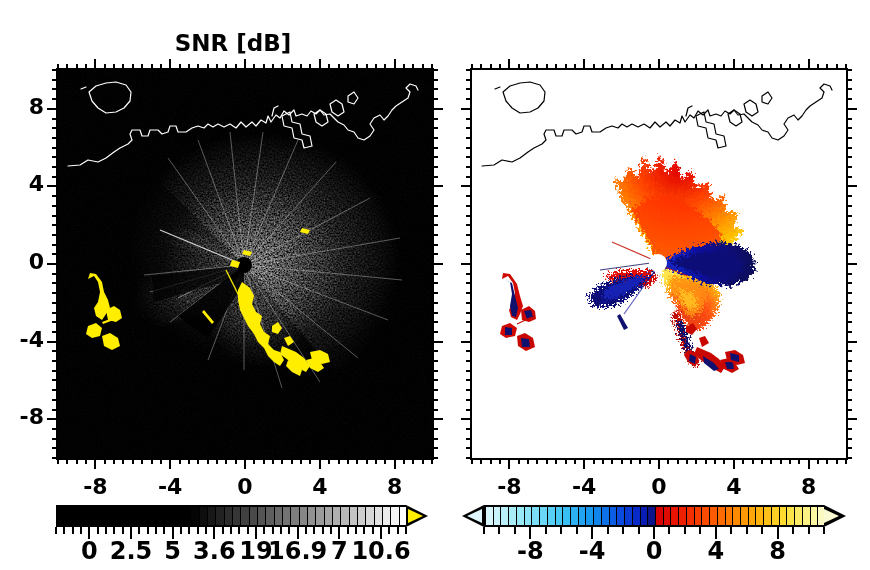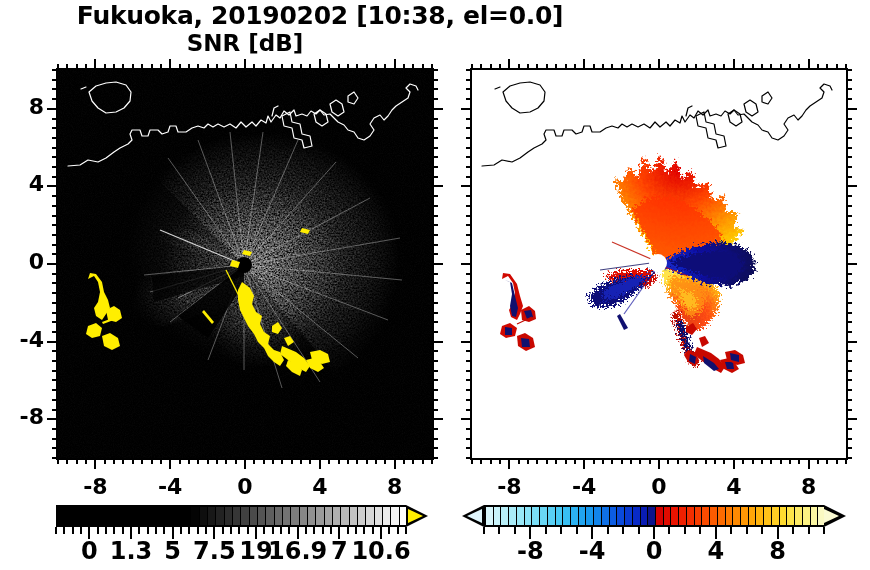--- a/index.html
+++ b/index.html
@@ -13,21 +13,21 @@
   
   #main-title{
     position:absolute;left:0;top:1px;width:640px;text-align:center;
     font-size:25px;font-weight:bold;color:#000;letter-spacing:-0.3px;
     white-space:nowrap;
   }
   .panel-title{
     position:absolute;top:30px;text-align:center;
     font-size:23px;font-weight:bold;color:#000;white-space:nowrap;
   }
-  #title-left{left:56px;width:378px;}
+  #title-left{left:44px;width:378px;}
   #title-right{left:470px;width:378px;}
 
   
   .panel{position:absolute;top:68px;width:378px;height:392px;box-sizing:border-box;
          border:2px solid #000;overflow:hidden;}
   #panel-left{left:56px;background:#000000;}
   #panel-right{left:470px;background:#ffffff;}
   .panel-inner{position:absolute;left:0;top:0;width:100%;height:100%;overflow:hidden;}
   .tk{position:absolute;background:#000;}
 
@@ -47,21 +47,20 @@
   .cblab{position:absolute;font-size:24px;font-weight:bold;color:#000;
          text-align:center;white-space:nowrap;}
 
   svg{display:block;}
 </style>
 </head>
 <body>
 
 <div class="fig">
 
-  <div id="main-title">Fukuoka, 20190202 [10:38, el=0.0]</div>
   <div class="panel-title" id="title-left">SNR [dB]</div>
 
   <div class="panel" id="panel-left">
     <div class="panel-inner">
       <svg width="374" height="388" viewBox="0 0 374 388">
         <defs>
           <radialGradient id="snrGlow" cx="50%" cy="50%" r="50%">
             <stop offset="0%" stop-color="#ffffff" stop-opacity="0.95"></stop>
             <stop offset="18%" stop-color="#d8d8d8" stop-opacity="0.80"></stop>
             <stop offset="45%" stop-color="#888888" stop-opacity="0.52"></stop>
@@ -837,23 +836,23 @@
         <div class="cbtk" style="left: 308.091px; height: 7px;"></div>
         <div class="cbtk" style="left: 323.545px; height: 7px;"></div>
         <div class="cbtk" style="left: 339px; height: 7px;"></div>
       </div>
   <div class="cbarrow" style="left: -3px; top: 4px; width: 0px; height: 0px; border-top: 7px solid transparent; border-bottom: 7px solid transparent; border-right: 15px solid rgb(223, 246, 252);"></div>
       <div class="cbarrow" style="left: 354px; top: 4px; width: 0px; height: 0px; border-top: 7px solid transparent; border-bottom: 7px solid transparent; border-left: 15px solid rgb(250, 250, 210);"></div>
     </div>
 
   <div id="cblabel-layer">
       <div class="cblab" style="left: 49.3333px; top: 537px; width: 80px;">0</div>
-      <div class="cblab" style="left: 91px; top: 537px; width: 80px;">1.3</div>
+      <div class="cblab" style="left: 91px; top: 537px; width: 80px;">2.5</div>
       <div class="cblab" style="left: 132.667px; top: 537px; width: 80px;">5</div>
-      <div class="cblab" style="left: 174.333px; top: 537px; width: 80px;">7.5</div>
+      <div class="cblab" style="left: 174.333px; top: 537px; width: 80px;">3.6</div>
       <div class="cblab" style="left: 216px; top: 537px; width: 80px;">19</div>
       <div class="cblab" style="left: 257.667px; top: 537px; width: 80px;">16.9</div>
       <div class="cblab" style="left: 299.333px; top: 537px; width: 80px;">7</div>
       <div class="cblab" style="left: 341px; top: 537px; width: 80px;">10.6</div>
       <div class="cblab" style="left: 490.364px; top: 537px; width: 80px;">-8</div>
       <div class="cblab" style="left: 552.182px; top: 537px; width: 80px;">-4</div>
       <div class="cblab" style="left: 614px; top: 537px; width: 80px;">0</div>
       <div class="cblab" style="left: 675.818px; top: 537px; width: 80px;">4</div>
       <div class="cblab" style="left: 737.636px; top: 537px; width: 80px;">8</div>
     </div>

